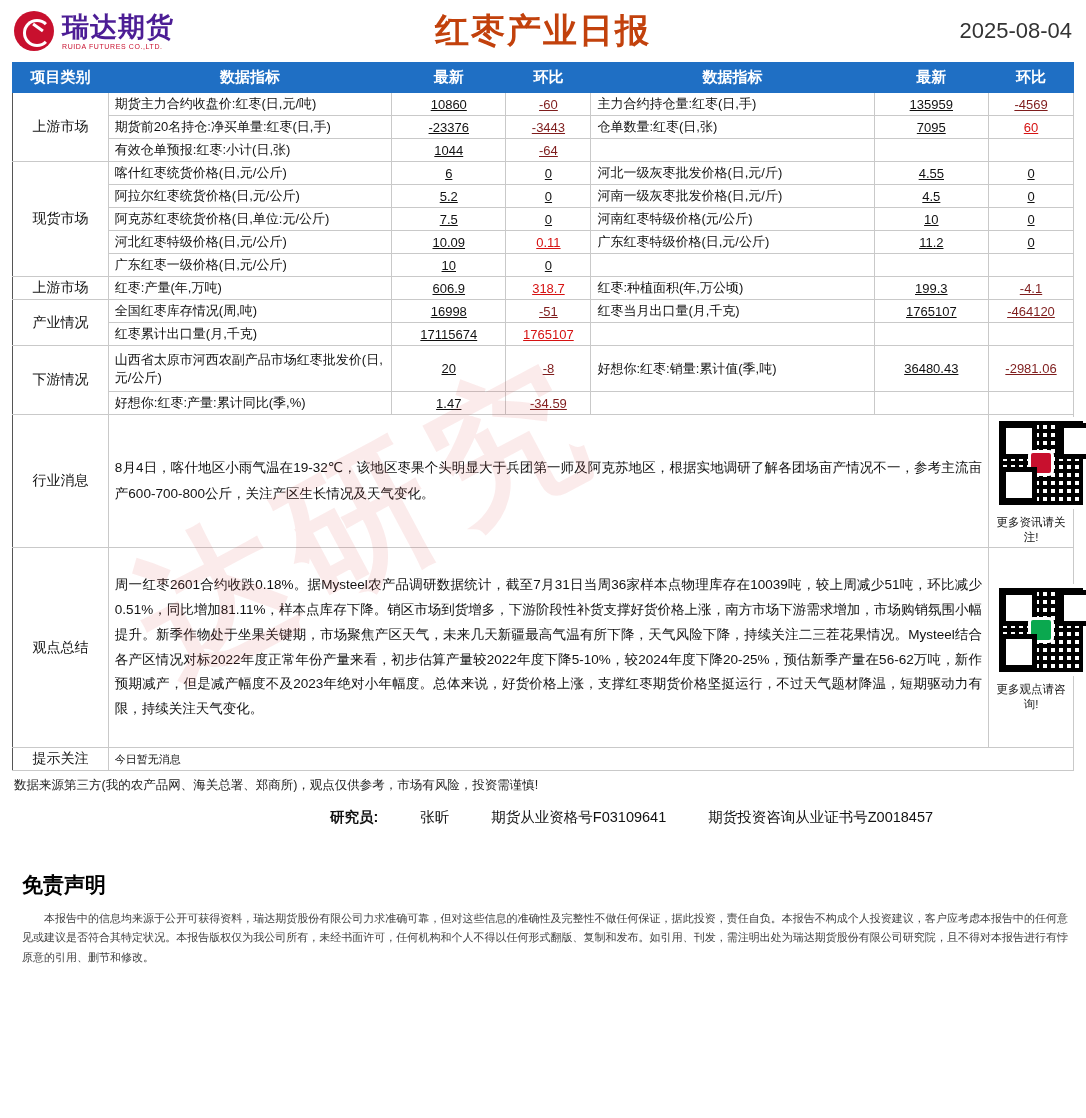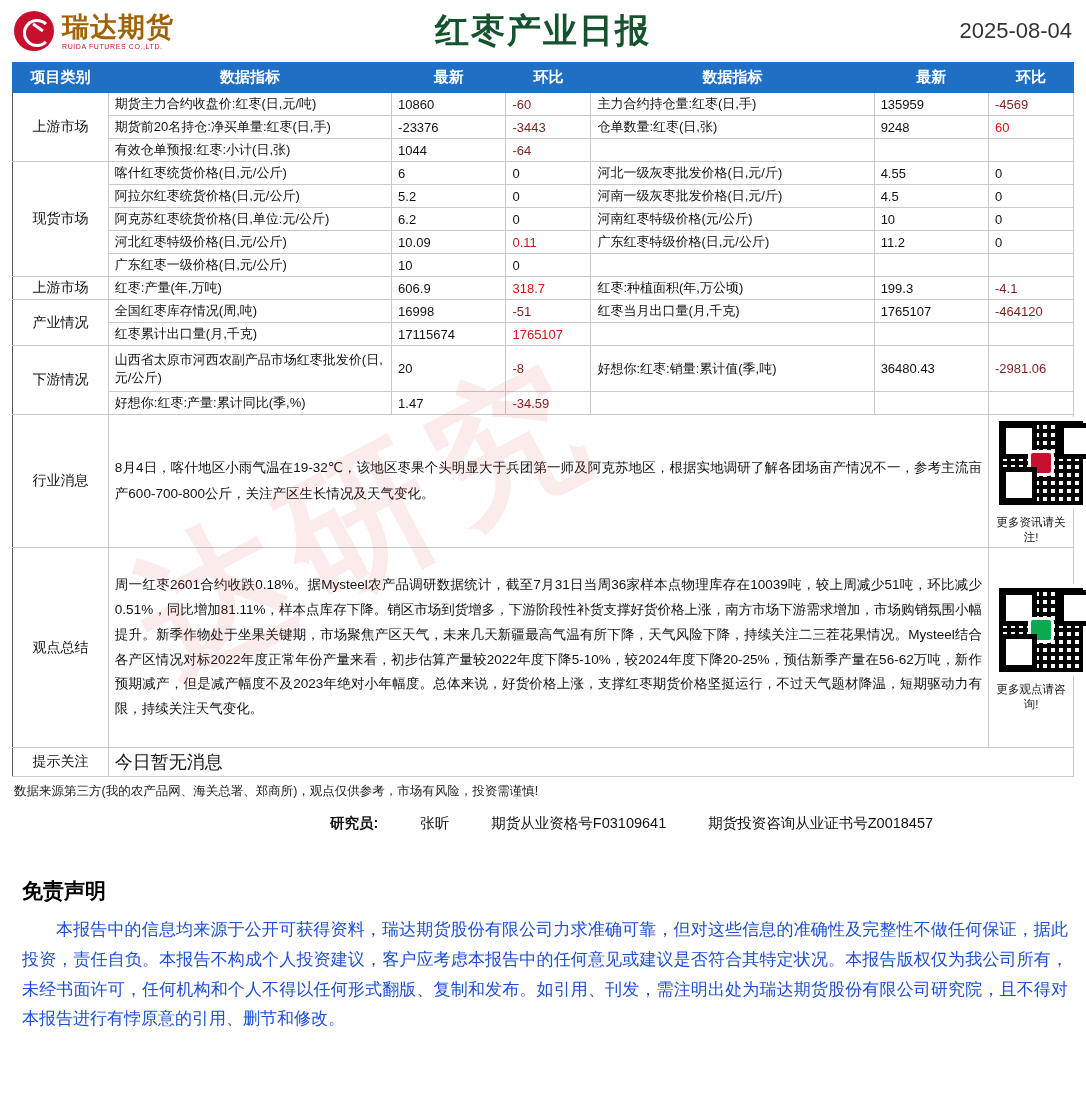--- a/index.html
+++ b/index.html
@@ -24,28 +24,28 @@
     content: ""; position: absolute; left: 9px; top: 8px;
     width: 22px; height: 22px; border: 3px solid #fff; border-radius: 50%;
     border-right-color: transparent;
   }
   .brand-mark::after {
     content: ""; position: absolute; left: 18px; top: 15px;
     width: 12px; height: 3px; background: #fff; transform: rotate(35deg);
   }
   .brand-text { line-height: 1; }
   .brand-name {
-    font-size: 27px; font-weight: bold; color: #a16207;
+    font-size: 27px; font-weight: bold; color: #4c1d95;
     letter-spacing: 1px; font-family: "DejaVu Sans", sans-serif;
   }
   .brand-sub {
     font-size: 7px; color: #c8102e; letter-spacing: .6px; margin-top: 3px;
   }
   .doc-title {
-    font-size: 34px; font-weight: bold; color: #14532d;
+    font-size: 34px; font-weight: bold; color: #c2410c;
     letter-spacing: 2px; flex: 1; text-align: center;
     font-family: "DejaVu Sans", sans-serif;
   }
   .doc-date { font-size: 22px; color: #333; min-width: 160px; text-align: right; }
 
   
   table.main {
     width: 1062px; margin: 2px 12px 0 12px;
     border-collapse: collapse; table-layout: fixed;
     font-size: 13px; color: #111;
@@ -56,21 +56,21 @@
   }
   table.main td {
     border: 1px solid #c9c9c9; padding: 2px 6px; height: 23px;
     vertical-align: middle;
   }
   .cat {
     text-align: center; font-size: 14px; background: #fff;
     border-left: 1px solid #555 !important;
   }
   .lbl { text-align: left; }
-  .num { text-align: left; }
+  .num { text-align: center; text-decoration: underline; }
   .neg { color: #7f1d1d; }
   .pos { color: #d61212; }
   .sep-top td { border-top: 2px solid #555; }
 
   .col-cat  { width: 88px; }
   .col-lbl  { width: 260px; }
   .col-val  { width: 105px; }
   .col-chg  { width: 78px; }
 
   
@@ -92,35 +92,35 @@
   .qr::before { left: 2px; top: 2px; box-shadow: 58px 0 0 -5px #fff, 58px 0 0 0 #000; }
   .qr::after  { left: 2px; bottom: 2px; }
   .qr-center {
     position: absolute; left: 50%; top: 50%; transform: translate(-50%,-50%);
     width: 26px; height: 26px; border-radius: 5px; background: #c8102e;
     border: 3px solid #fff;
   }
   .qr-center.green { background: #0aa84f; }
   .qr-caption { font-size: 11.5px; color: #222; margin-top: 6px; }
 
-  .tips-cell { font-size: 18px; padding: 4px 8px; }
+  .tips-cell { font-size: 11px; padding: 4px 8px; }
 
   
   .source-note { font-size: 12.5px; color: #222; margin: 6px 14px 0 14px; }
   .researcher {
     display: flex; gap: 42px; 
     margin: 14px 0 0 0; padding-left: 330px; font-size: 14.5px; color: #111;
   }
   .researcher .k { font-weight: bold; }
   .disclaimer-title {
     font-size: 21px; font-weight: bold; margin: 44px 0 10px 22px;
     font-family: "DejaVu Sans", sans-serif;
   }
   .disclaimer-body {
-    font-size: 17px; line-height: 1.75; color: #1d4ed8;
+    font-size: 11px; line-height: 1.75; color: #404040;
     margin: 0 18px 0 22px; text-align: justify; text-indent: 2em;
   }
 
   
   .watermark {
     position: absolute; left: 120px; top: 420px;
     font-size: 150px; font-weight: bold; color: rgba(214,60,60,0.10);
     transform: rotate(-28deg); pointer-events: none; white-space: nowrap;
     font-family: "DejaVu Sans", sans-serif; letter-spacing: 14px;
   }
@@ -172,21 +172,21 @@
       <td class="num neg">-60</td>
       <td class="lbl">主力合约持仓量:红枣(日,手)</td>
       <td class="num">135959</td>
       <td class="num neg">-4569</td>
     </tr>
     <tr>
       <td class="lbl">期货前20名持仓:净买单量:红枣(日,手)</td>
       <td class="num">-23376</td>
       <td class="num neg">-3443</td>
       <td class="lbl">仓单数量:红枣(日,张)</td>
-      <td class="num">9248</td>
+      <td class="num">7095</td>
       <td class="num pos">60</td>
     </tr>
     <tr>
       <td class="lbl">有效仓单预报:红枣:小计(日,张)</td>
       <td class="num">1044</td>
       <td class="num neg">-64</td>
       <td class="lbl"></td>
       <td class="num"></td>
       <td class="num"></td>
     </tr>
@@ -203,21 +203,21 @@
     <tr>
       <td class="lbl">阿拉尔红枣统货价格(日,元/公斤)</td>
       <td class="num">5.2</td>
       <td class="num">0</td>
       <td class="lbl">河南一级灰枣批发价格(日,元/斤)</td>
       <td class="num">4.5</td>
       <td class="num">0</td>
     </tr>
     <tr>
       <td class="lbl">阿克苏红枣统货价格(日,单位:元/公斤)</td>
-      <td class="num">6.2</td>
+      <td class="num">7.5</td>
       <td class="num">0</td>
       <td class="lbl">河南红枣特级价格(元/公斤)</td>
       <td class="num">10</td>
       <td class="num">0</td>
     </tr>
     <tr>
       <td class="lbl">河北红枣特级价格(日,元/公斤)</td>
       <td class="num">10.09</td>
       <td class="num pos">0.11</td>
       <td class="lbl">广东红枣特级价格(日,元/公斤)</td>

